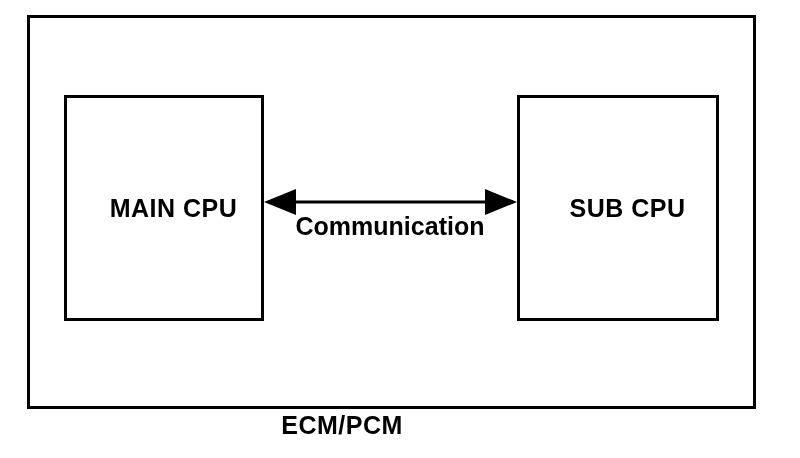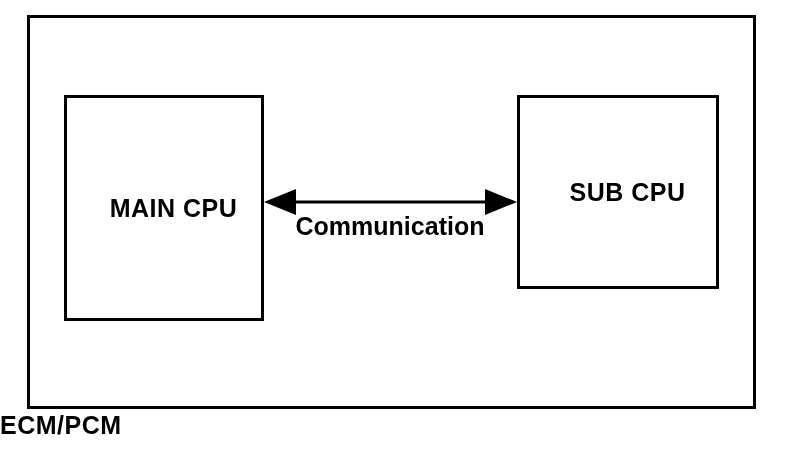--- a/index.html
+++ b/index.html
@@ -38,21 +38,21 @@
   .node-main {
     left: 64px;
     top: 95px;
     width: 200px;
     height: 226px;
   }
   .node-sub {
     left: 517px;
     top: 95px;
     width: 202px;
-    height: 194px;
+    height: 226px;
   }
   .node-label {
     font-size: 25px;
     font-weight: bold;
     color: #000000;
     letter-spacing: 0.5px;
     white-space: nowrap;
   }
   .arrow-svg {
     position: absolute;
@@ -74,20 +74,21 @@
     color: #000000;
   }
   .connector-label span {
     display: block;
   }
   .caption {
     position: absolute;
     left: 0;
     top: 411px;
     width: 684px;
+    text-align: center;
     font-size: 25px;
     font-weight: bold;
     color: #000000;
     letter-spacing: 0.5px;
   }
 </style>
 </head>
 <body>
 
 <div class="canvas">

